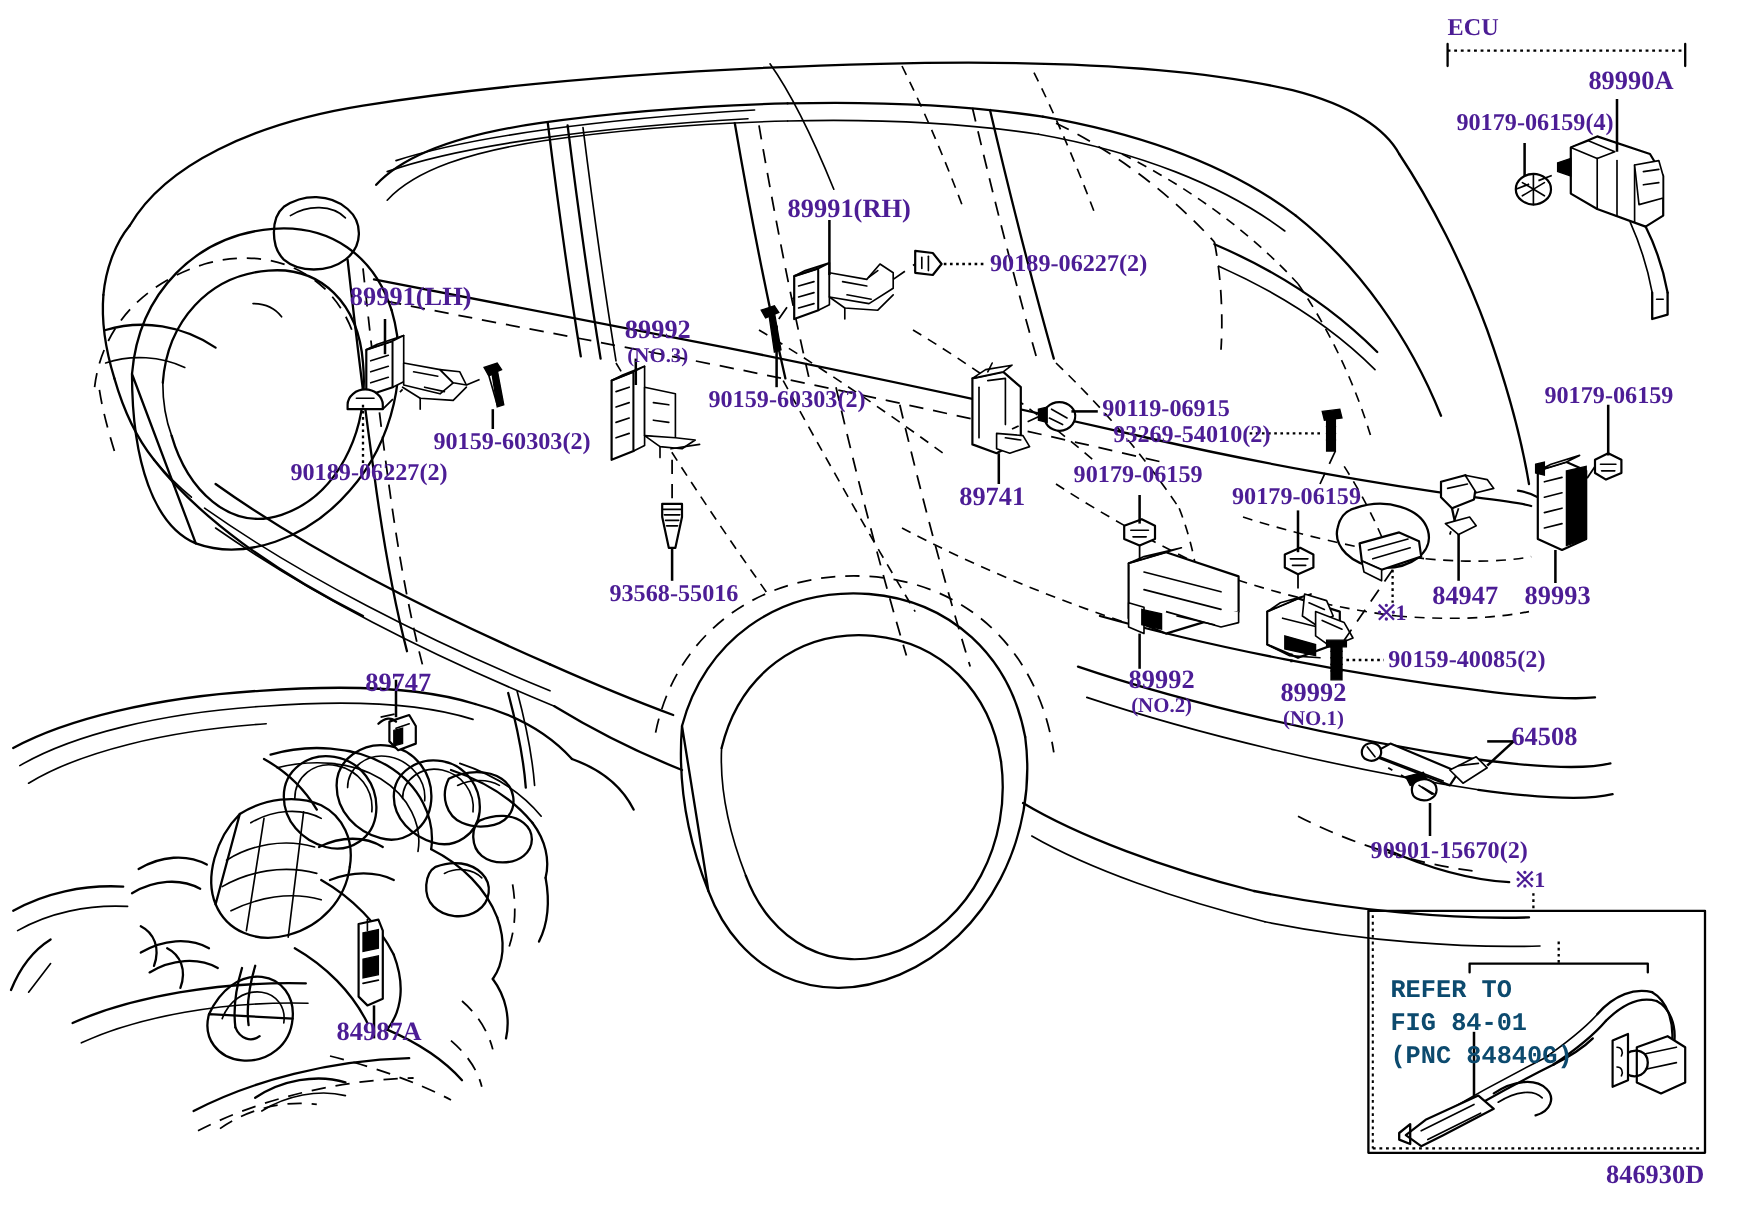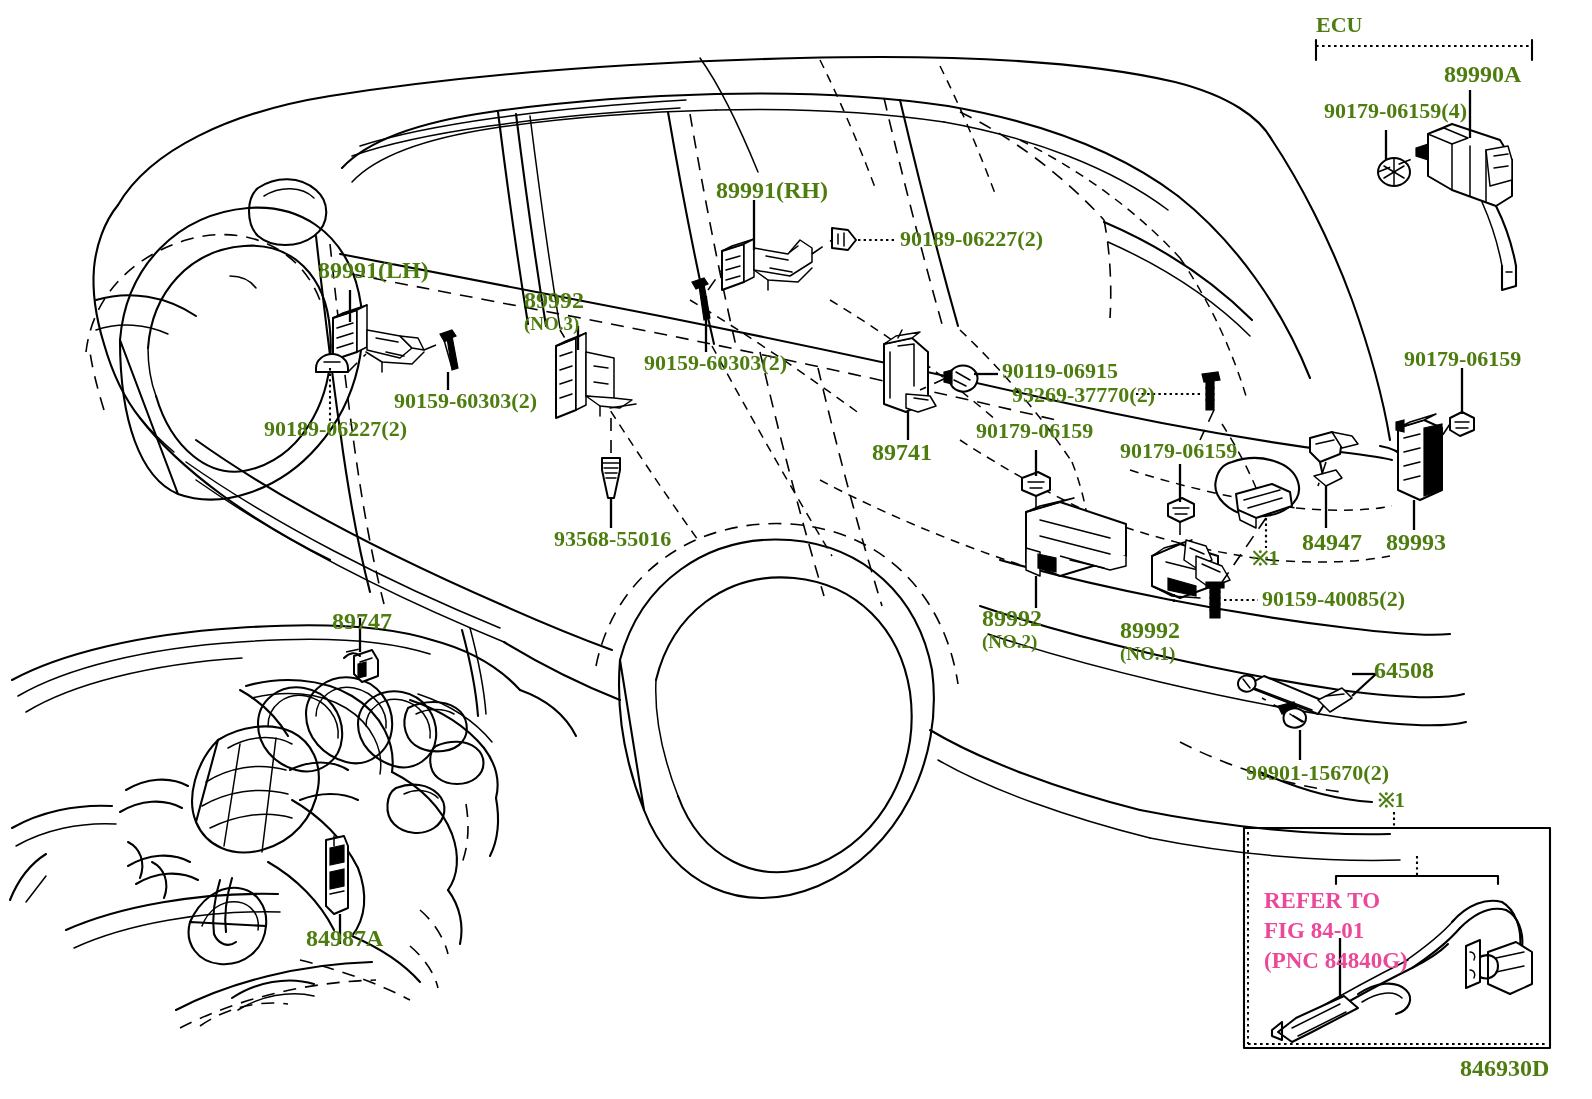--- a/index.html
+++ b/index.html
@@ -8,37 +8,37 @@
     position:relative;
     width:1592px;height:1099px;
     background:#ffffff;
     overflow:hidden;
   }
   #art{position:absolute;left:0;top:0;width:1592px;height:1099px;}
   .lbl{
     position:absolute;
     font-family:"Liberation Serif",serif;
     font-weight:bold;
-    color:#4d7c0f;
+    color:#4c1d95;
     white-space:nowrap;
     letter-spacing:0px;
     line-height:1.02;
   }
   .lbl.s22{font-size:22px;}
   .lbl.sub{font-size:19px;font-weight:bold;}
   .lbl.ecu{font-size:22px;font-weight:bold;}
   .lbl.code{font-size:24px;font-weight:bold;}
-  .ctr{text-align:left;}
+  .ctr{text-align:center;margin-left:20px;}
   .refbox{
     position:absolute;
-    font-family:Liberation Serif, serif;
+    font-family:Liberation Mono, monospace;
     font-weight:bold;
     font-size:23px;
     line-height:1.30;
-    color:#ec4899;
+    color:#0c4a6e;
     white-space:pre;
   }
   .star{font-size:20px;font-weight:bold;}
 </style>
 </head>
 <body>
 
 <div id="root">
 
   <svg id="art" viewBox="0 0 1592 1099" xmlns="http://www.w3.org/2000/svg">
@@ -659,21 +659,21 @@
   <div class="lbl s22" style="left:644px;top:352px;">90159-60303(2)</div>
 
   <div class="lbl code ctr" style="left:524px;top:288px;width:108px;">89992</div>
   <div class="lbl sub ctr" style="left:524px;top:314px;width:108px;">(NO.3)</div>
 
   <div class="lbl s22" style="left:554px;top:528px;">93568-55016</div>
 
   <div class="lbl code" style="left:872px;top:440px;">89741</div>
 
   <div class="lbl s22" style="left:1002px;top:360px;">90119-06915</div>
-  <div class="lbl s22" style="left:1012px;top:384px;">93269-37770(2)</div>
+  <div class="lbl s22" style="left:1012px;top:384px;">93269-54010(2)</div>
   <div class="lbl s22" style="left:976px;top:420px;">90179-06159</div>
   <div class="lbl s22" style="left:1120px;top:440px;">90179-06159</div>
   <div class="lbl s22" style="left:1404px;top:348px;">90179-06159</div>
 
   <div class="lbl code ctr" style="left:982px;top:606px;width:108px;">89992</div>
   <div class="lbl sub ctr" style="left:982px;top:632px;width:108px;">(NO.2)</div>
 
   <div class="lbl code ctr" style="left:1120px;top:618px;width:108px;">89992</div>
   <div class="lbl sub ctr" style="left:1120px;top:644px;width:108px;">(NO.1)</div>
 

